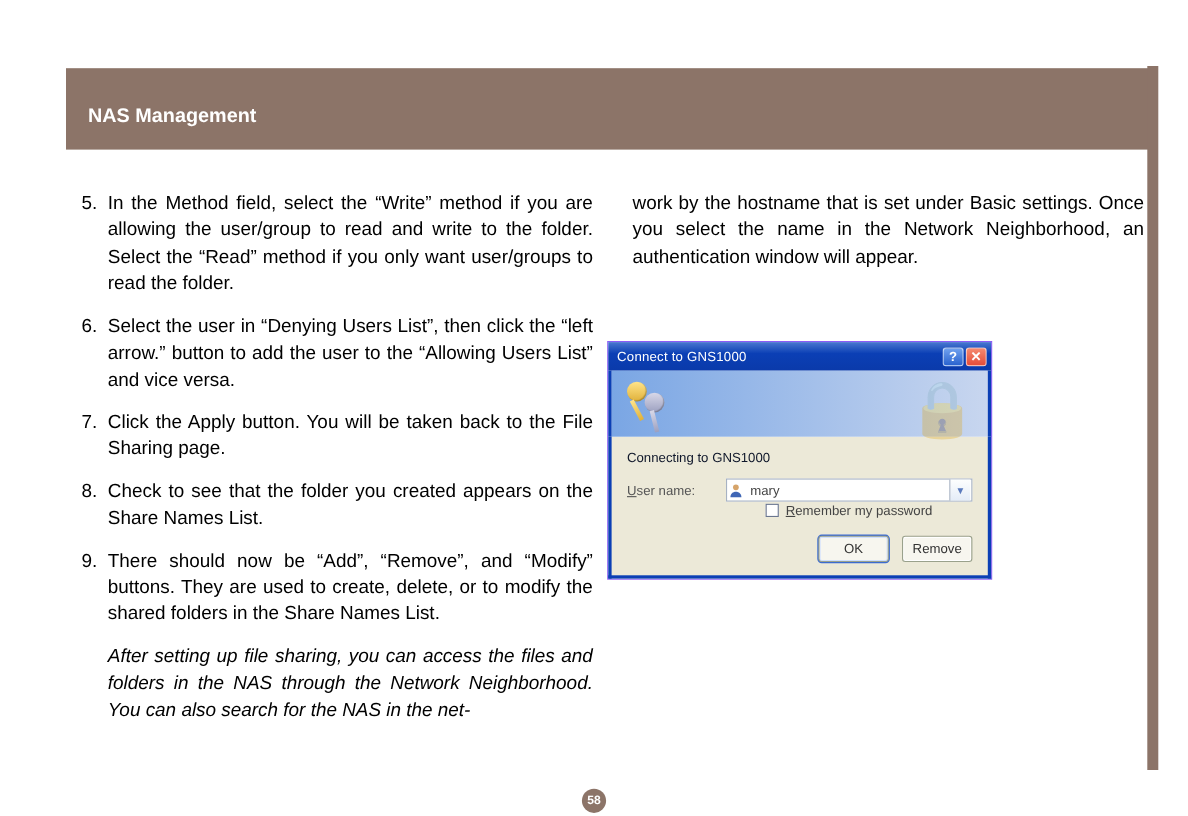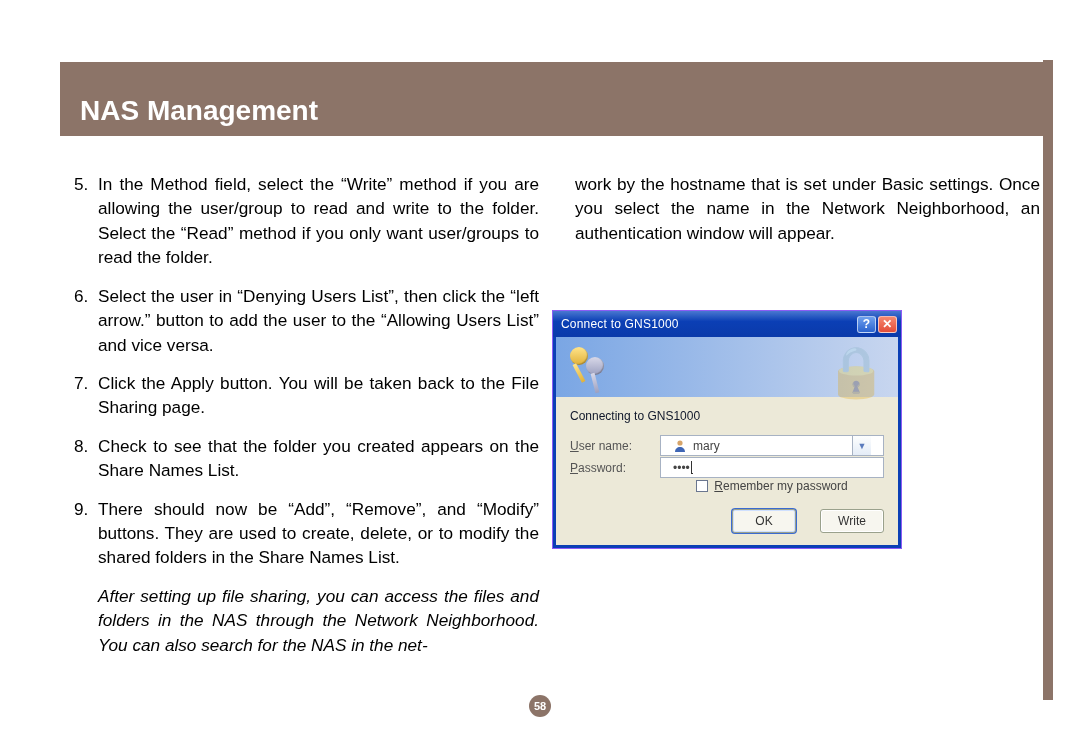--- a/index.html
+++ b/index.html
@@ -39,21 +39,21 @@
     width: 990px;
     height: 74px;
     background: var(--page-brown);
   }
   .header-title {
     position: absolute;
     left: 80px;
     top: 95px;
     color: #ffffff;
     font-weight: bold;
-    font-size: 28px;
+    font-size: 18px;
   }
   
   .brown-strip {
     position: absolute;
     left: 1043px;
     top: 60px;
     width: 10px;
     height: 640px;
     background: var(--page-brown);
   }
@@ -90,21 +90,21 @@
   .para.indent { padding-left: 24px; font-style: italic; }
   .right-top {
     text-align: justify;
     margin-bottom: 14px;
   }
 
   
   .page-num {
     position: absolute;
     left: 529px;
-    top: 695px;
+    top: 717px;
     width: 22px;
     height: 22px;
     border-radius: 50%;
     background: var(--page-brown);
     color: #fff;
     font-size: 11px;
     font-weight: bold;
     display: flex;
     align-items: center;
     justify-content: center;
@@ -199,21 +199,21 @@
     color: #555;
   }
   .form-row .label .ul { text-decoration: underline; }
   .xp-input {
     flex: 1;
     height: 21px;
     background: #fff;
     border: 1px solid var(--xp-border);
     display: flex;
     align-items: center;
-    padding: 0 12px;
+    padding: 0 1px;
     font-size: 12px;
     box-sizing: border-box;
   }
   .xp-input.combo { position: relative; justify-content: space-between; }
   .xp-input .user-icon {
     width: 14px; height: 14px;
     margin-right: 6px;
     display: inline-flex;
     align-items: center;
     justify-content: center;
@@ -240,21 +240,21 @@
   .checkbox {
     width: 12px; height: 12px;
     border: 1px solid #6a768f;
     margin-right: 6px;
     background: #fff;
     box-sizing: border-box;
   }
   .btn-row {
     display: flex;
     justify-content: flex-end;
-    gap: 24px;
+    gap: 12px;
   }
   .xp-button {
     min-width: 62px;
     height: 22px;
     background: var(--xp-button-face);
     border: 1px solid #9aa18c;
     border-radius: 3px;
     font-size: 12px;
     color: #333;
     display: flex;
@@ -351,38 +351,29 @@
                   <circle cx="7" cy="4" r="2.6" fill="#d6a46a"></circle>
                   <path d="M2 13c0-3 2.2-5 5-5s5 2 5 5" fill="#3f66b5"></path>
                 </svg>
             </span>
             <span>mary</span>
           </span>
           <span class="chevron-wrap">▼</span>
         </span>
       </div>
 
-      <div class="form-row">
-        <span class="label">
-          <span class="ul">P</span><span>assword:</span>
-        </span>
-        <span class="xp-input">
-          <span>••••</span>
-            <span class="caret"></span>
-        </span>
-      </div>
 
       <div class="check-row">
         <span class="checkbox"></span>
         <span>
           <span style="text-decoration:underline;">R</span><span>emember my password</span>
         </span>
       </div>
 
       <div class="btn-row">
         <span class="xp-button default">OK</span>
-        <span class="xp-button">Write</span>
+        <span class="xp-button">Remove</span>
       </div>
     </div>
   </div>
 
   <div class="page-num">58</div>
 </div>
 
 </body></html>

